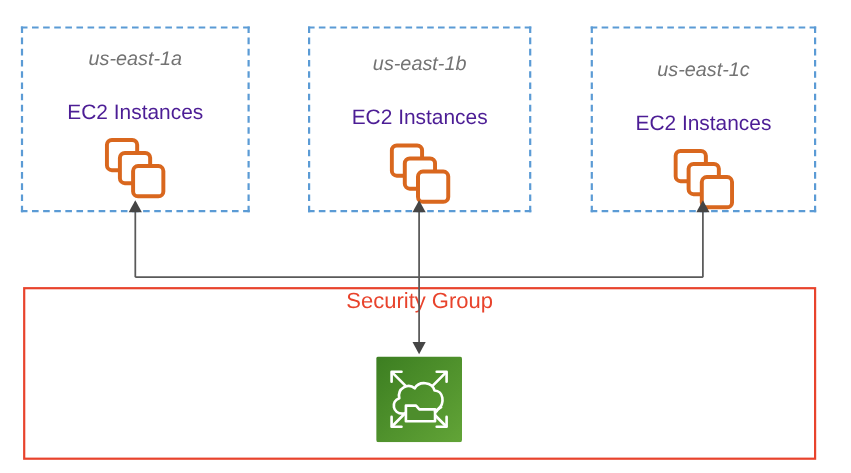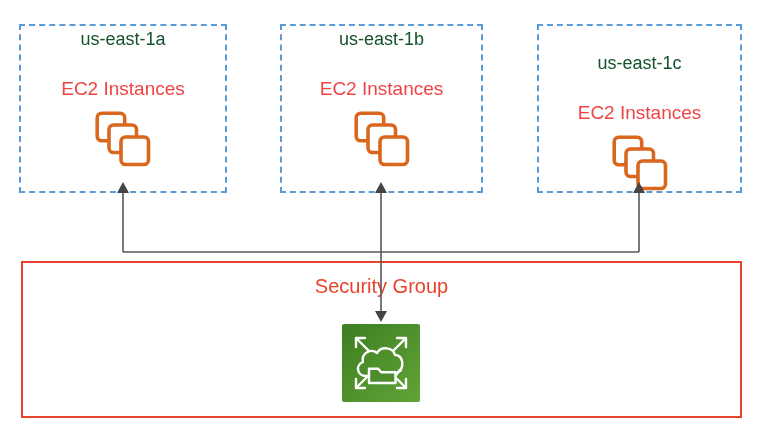--- a/index.html
+++ b/index.html
@@ -7,36 +7,36 @@
     position:relative;width:774px;height:430px;background:#ffffff;
     font-family:"Liberation Sans", sans-serif;overflow:hidden;
   }
   
   .az-box{
     position:absolute;top:24px;height:169px;box-sizing:border-box;
     border:2px dashed #5B9BD5;background:#ffffff;
     display:flex;flex-direction:column;align-items:center;
   }
   .az-a{left:19px;width:208px;}
-  .az-b{left:280px;width:203px;}
+  .az-b{left:280px;width:203px;justify-content:center;}
   .az-c{left:537px;width:205px;justify-content:flex-end;}
   .az-label{
-    margin-top:3px;font-size:18px;color:#14532d;line-height:21px;
+    margin-top:17px;font-size:18px;color:#737373;line-height:21px;font-style:italic;
   }
   .ec2-label{
-    margin-top:28px;font-size:19px;color:#ef4444;line-height:22px;
+    margin-top:28px;font-size:19px;color:#4c1d95;line-height:22px;
   }
   .ec2-icon{margin-top:11px;width:56px;height:56px;}
   
   .sg-box{
     position:absolute;left:21px;top:261px;width:721px;height:157px;
     box-sizing:border-box;border:2px solid #E8432C;background:transparent;
   }
   .sg-label{
-    margin-top:12px;text-align:center;font-size:20px;color:#E8432C;line-height:23px;
+    margin-top:0;text-align:center;font-size:20px;color:#E8432C;line-height:23px;
   }
   
   .efs-icon{position:absolute;left:342px;top:324px;width:78px;height:78px;}
   .efs-label{
     position:absolute;left:430px;top:352px;font-size:23px;color:#3F4444;line-height:28px;
   }
   
   .connectors{position:absolute;left:0;top:0;pointer-events:none;}
 </style>
 </head>

